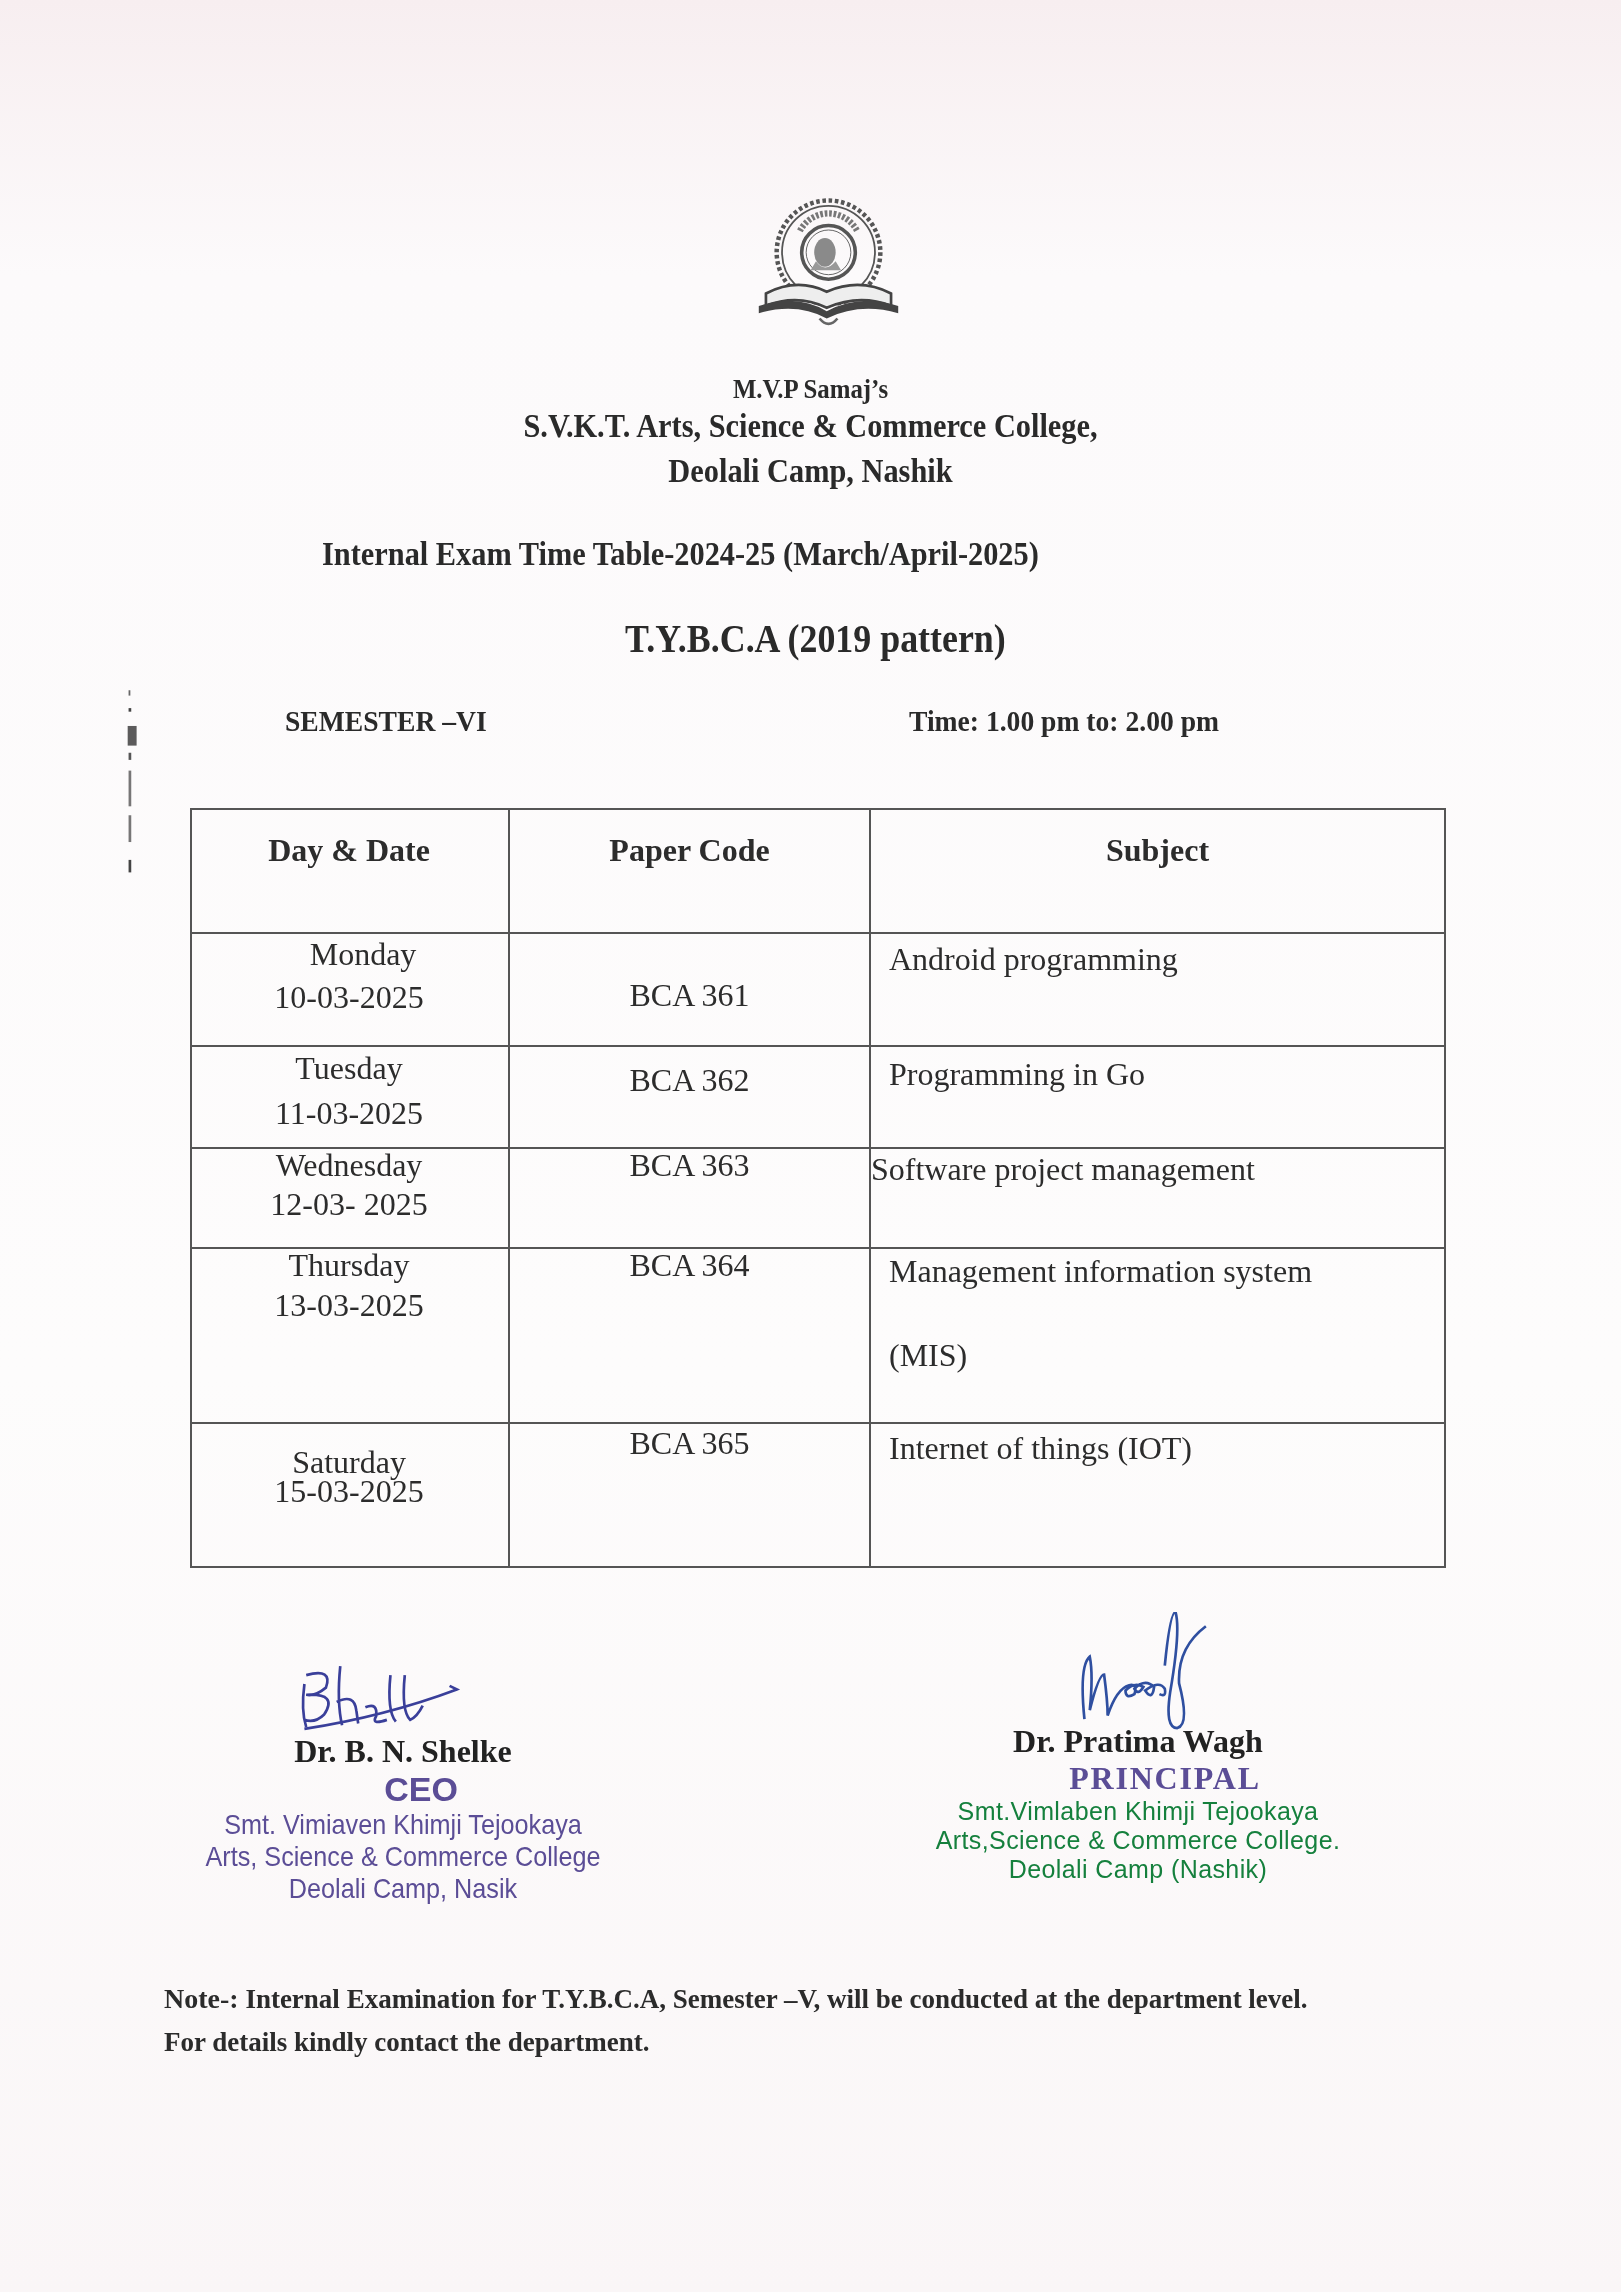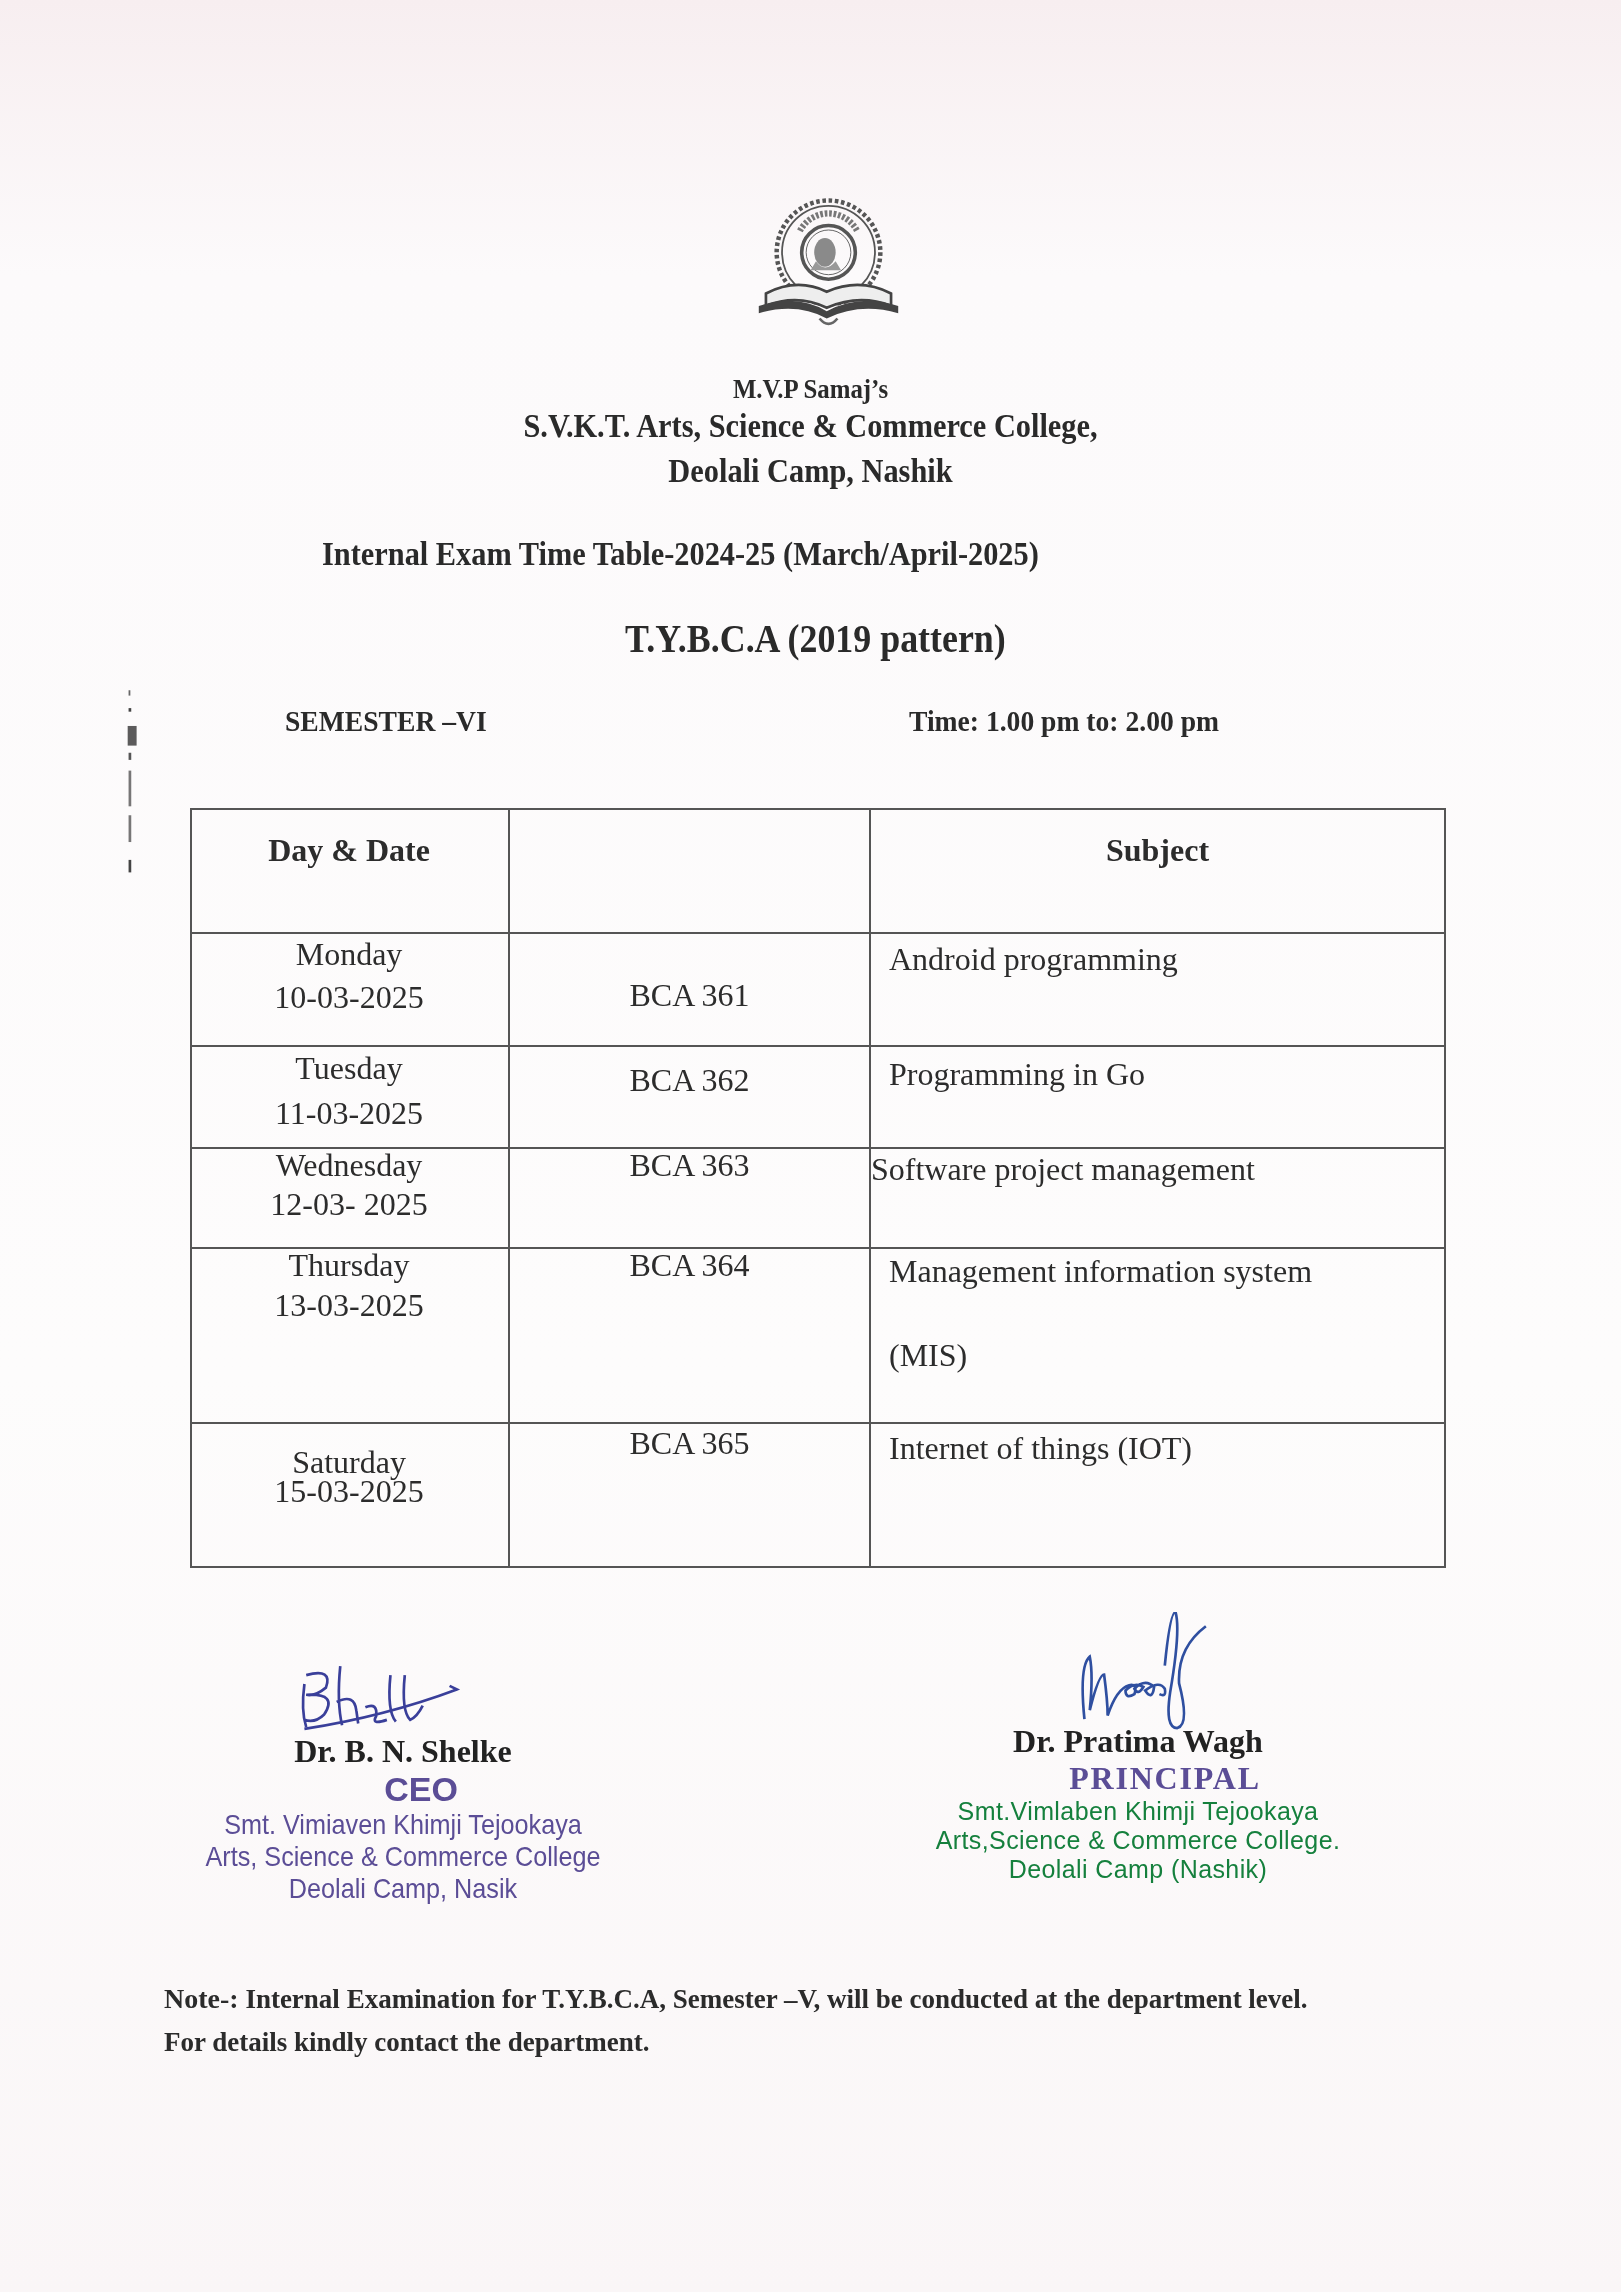--- a/index.html
+++ b/index.html
@@ -98,24 +98,25 @@
   <div class="hline" style="left:0;width:1256px;top:439px;"></div>
   <div class="hline" style="left:0;width:1256px;top:614px;"></div>
   <div class="hline" style="left:0;width:1256px;top:758px;"></div>
 
   <div class="vline" style="top:0;height:759px;left:0;"></div>
   <div class="vline" style="top:0;height:759px;left:318px;"></div>
   <div class="vline" style="top:0;height:759px;left:679px;"></div>
   <div class="vline" style="top:0;height:759px;left:1254px;"></div>
 
   <div class="cell head c1" style="top:19.7px;">Day &amp; Date</div>
+  <div class="cell head c2" style="top:19.7px;">Paper Code</div>
   <div class="cell head" style="top:19.7px;left:681px;width:573px;text-align:center;">Subject</div>
 
   <div>
-    <div class="cell c1" style="top:124px;">Monday</div>
+    <div class="cell c1" style="top:124px;padding-left:14px;">Monday</div>
     <div class="cell c1" style="top:167px;">10-03-2025</div>
     <div class="cell c2" style="top:129px;margin-top:36px;">BCA 361</div>
     <div class="cell c3" style="top:129px;left:699px;">Android programming</div>
   </div>
 
   <div>
     <div class="cell c1" style="top:238px;">Tuesday</div>
     <div class="cell c1" style="top:283px;">11-03-2025</div>
     <div class="cell c2" style="top:250px;">BCA 362</div>
     <div class="cell c3" style="top:244px;left:699px;">Programming in Go</div>

